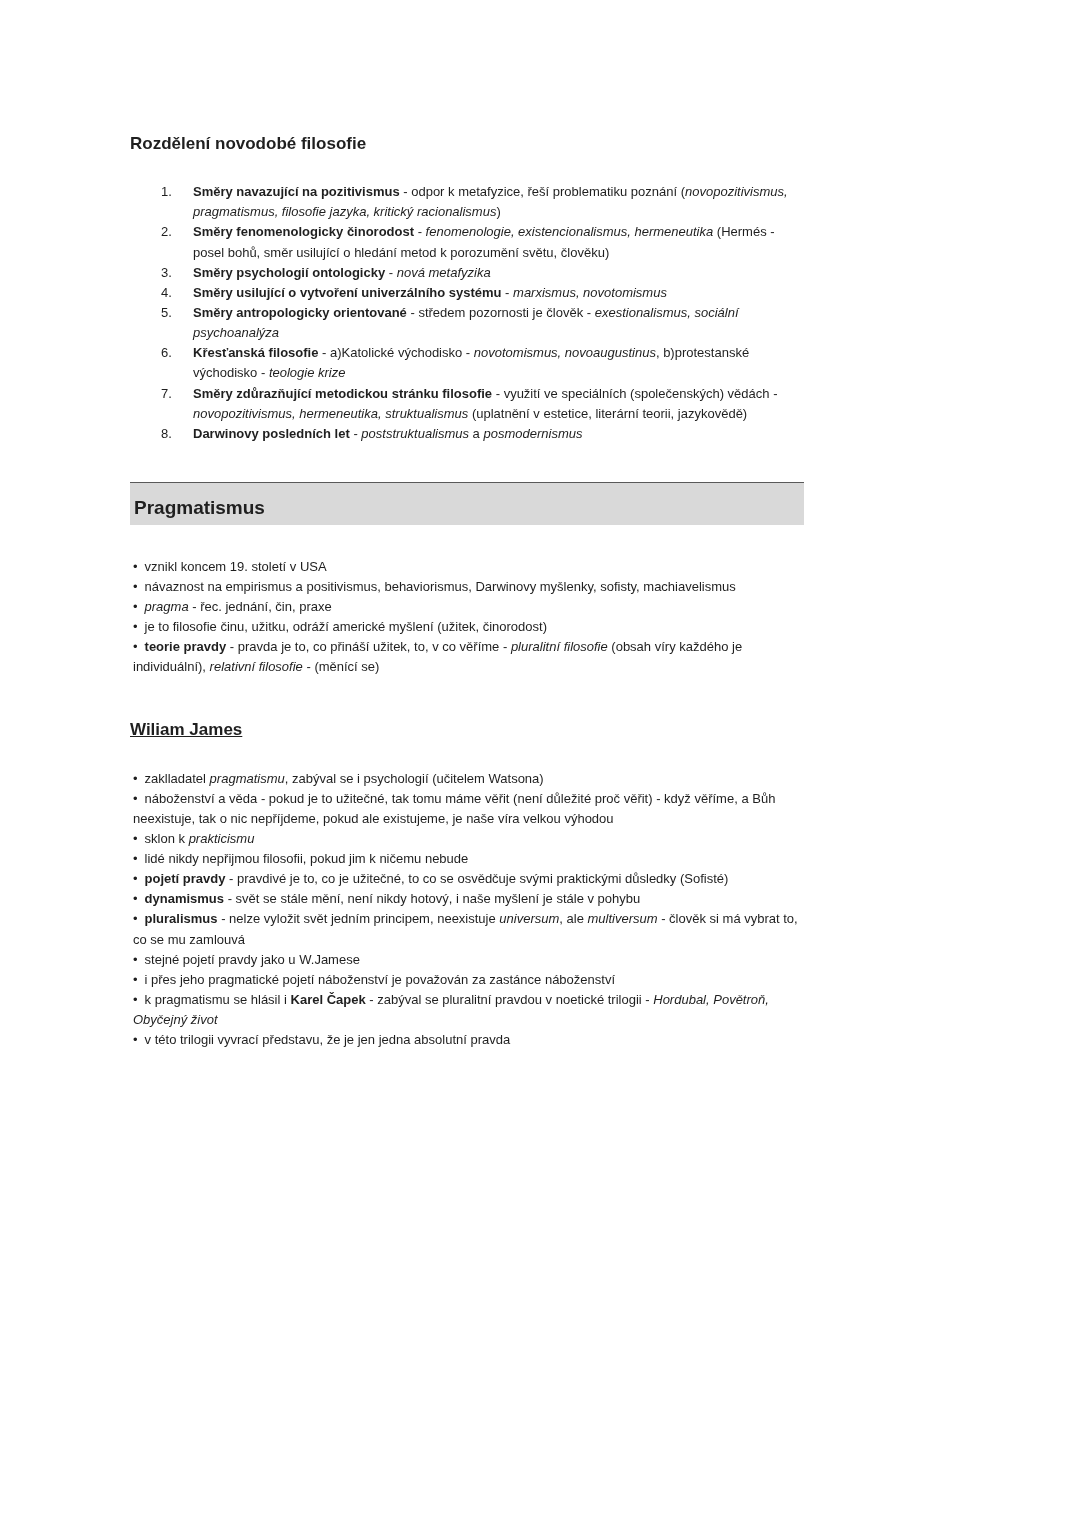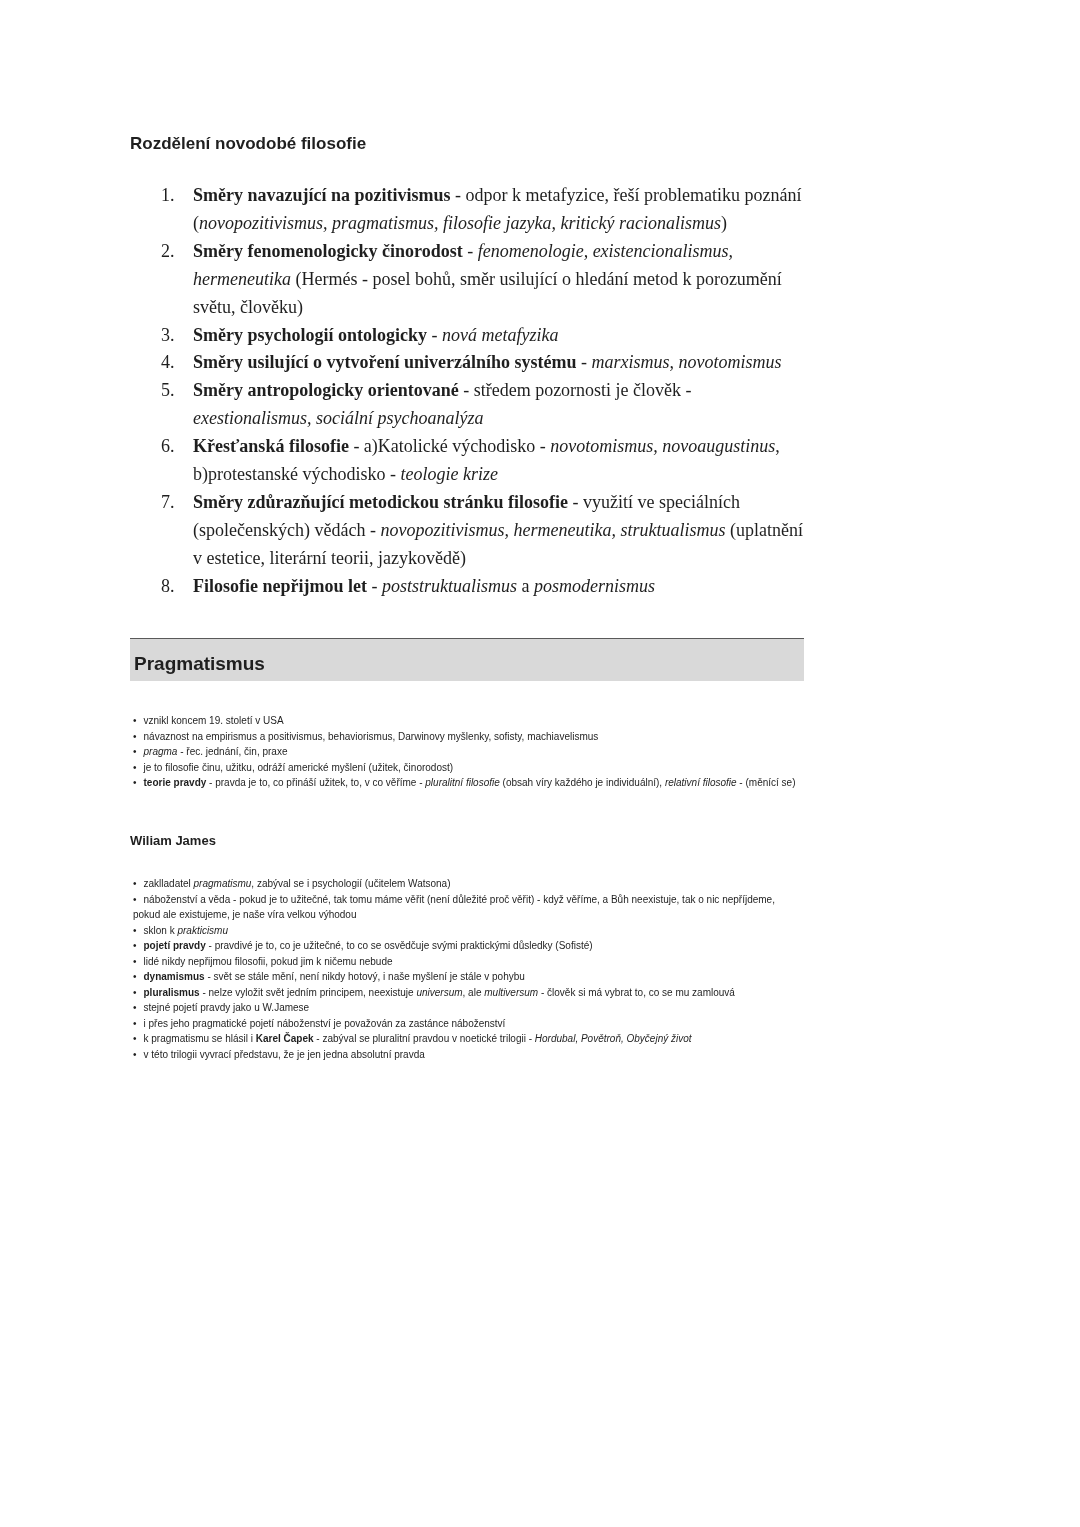--- a/index.html
+++ b/index.html
@@ -20,23 +20,22 @@
     font-size: 17px;
     font-weight: 700;
     margin: 0 0 27px 0;
     line-height: 1.3;
   }
   .numbered {
     list-style: none;
     counter-reset: n;
     margin: 0 0 38px 0;
     padding: 0;
-    font-size: 18px;
+    font-size: 13px;
     line-height: 1.55;
-    font-family: Liberation Serif, serif;
   }
   .numbered li {
     counter-increment: n;
     position: relative;
     padding-left: 63px;
   }
   .numbered li::before {
     content: counter(n) ".";
     position: absolute;
     left: 31px;
@@ -47,72 +46,73 @@
     font-size: 19px;
     font-weight: 700;
     line-height: 1.35;
     padding: 12px 8px 4px 4px;
     margin: 0 0 32px 0;
   }
   .bullets {
     list-style: none;
     margin: 0;
     padding: 0;
-    font-size: 10px;
+    font-size: 13px;
     line-height: 1.55;
   }
   .bullets li { padding-left: 3px; }
   .blt { margin-right: 7px; }
   .subheading {
-    font-size: 13px;
+    font-size: 17px;
     font-weight: 700;
     margin: 42px 0 27px 0;
     line-height: 1.3;
+    text-decoration: underline;
   }
   .b { font-weight: 700; }
   .i { font-style: italic; }
 </style>
 </head>
 <body>
 
 <div class="page">
 
   <h2 class="heading">Rozdělení novodobé filosofie</h2>
 
   <ol class="numbered">
       <li><span class="b">Směry navazující na pozitivismus</span><span> - odpor k metafyzice, řeší problematiku poznání (</span><span class="i">novopozitivismus, pragmatismus, filosofie jazyka, kritický racionalismus</span><span>)</span></li>
       <li><span class="b">Směry fenomenologicky činorodost</span><span> - </span><span class="i">fenomenologie, existencionalismus, hermeneutika</span><span> (Hermés - posel bohů, směr usilující o hledání metod k porozumění světu, člověku)</span></li>
       <li><span class="b">Směry psychologií ontologicky</span><span> - </span><span class="i">nová metafyzika</span></li>
       <li><span class="b">Směry usilující o vytvoření univerzálního systému</span><span> - </span><span class="i">marxismus, novotomismus</span></li>
       <li><span class="b">Směry antropologicky orientované</span><span> - středem pozornosti je člověk - </span><span class="i">exestionalismus, sociální psychoanalýza</span></li>
       <li><span class="b">Křesťanská filosofie</span><span> - a)Katolické východisko - </span><span class="i">novotomismus, novoaugustinus</span><span>, b)protestanské východisko - </span><span class="i">teologie krize</span></li>
       <li><span class="b">Směry zdůrazňující metodickou stránku filosofie</span><span> - využití ve speciálních (společenských) vědách - </span><span class="i">novopozitivismus, hermeneutika, struktualismus</span><span> (uplatnění v estetice, literární teorii, jazykovědě)</span></li>
-      <li><span class="b">Filosofie nepřijmou let</span><span> - </span><span class="i">poststruktualismus</span><span> a </span><span class="i">posmodernismus</span></li>
+      <li><span class="b">Darwinovy posledních let</span><span> - </span><span class="i">poststruktualismus</span><span> a </span><span class="i">posmodernismus</span></li>
     </ol>
 
   <div class="banner">
     <span>Pragmatismus</span>
   </div>
 
   <ul class="bullets">
       <li><span class="blt">•</span><span>vznikl koncem 19. století v USA</span></li>
       <li><span class="blt">•</span><span>návaznost na empirismus a positivismus, behaviorismus, Darwinovy myšlenky, sofisty, machiavelismus</span></li>
       <li><span class="blt">•</span><span class="i">pragma</span><span> - řec. jednání, čin, praxe</span></li>
       <li><span class="blt">•</span><span>je to filosofie činu, užitku, odráží americké myšlení (užitek, činorodost)</span></li>
       <li><span class="blt">•</span><span class="b">teorie pravdy</span><span> - pravda je to, co přináší užitek, to, v co věříme - </span><span class="i">pluralitní filosofie</span><span> (obsah víry každého je individuální), </span><span class="i">relativní filosofie</span><span> - (měnící se)</span></li>
     </ul>
 
   <h3 class="subheading">Wiliam James</h3>
 
   <ul class="bullets">
       <li><span class="blt">•</span><span>zaklladatel </span><span class="i">pragmatismu</span><span>, zabýval se i psychologií (učitelem Watsona)</span></li>
       <li><span class="blt">•</span><span>náboženství a věda - pokud je to užitečné, tak tomu máme věřit (není důležité proč věřit) - když věříme, a Bůh neexistuje, tak o nic nepříjdeme, pokud ale existujeme, je naše víra velkou výhodou</span></li>
       <li><span class="blt">•</span><span>sklon k </span><span class="i">prakticismu</span></li>
+      <li><span class="blt">•</span><span>lidé nikdy nepřijmou filosofii, pokud jim k ničemu nebude</span></li>
       <li><span class="blt">•</span><span class="b">pojetí pravdy</span><span> - pravdivé je to, co je užitečné, to co se osvědčuje svými praktickými důsledky (Sofisté)</span></li>
-      <li><span class="blt">•</span><span>lidé nikdy nepřijmou filosofii, pokud jim k ničemu nebude</span></li>
       <li><span class="blt">•</span><span class="b">dynamismus</span><span> - svět se stále mění, není nikdy hotový, i naše myšlení je stále v pohybu</span></li>
       <li><span class="blt">•</span><span class="b">pluralismus</span><span> - nelze vyložit svět jedním principem, neexistuje </span><span class="i">universum</span><span>, ale </span><span class="i">multiversum</span><span> - člověk si má vybrat to, co se mu zamlouvá</span></li>
     </ul>
 
 
   <ul class="bullets">
       <li><span class="blt">•</span><span>stejné pojetí pravdy jako u W.Jamese</span></li>
       <li><span class="blt">•</span><span>i přes jeho pragmatické pojetí náboženství je považován za zastánce náboženství</span></li>
       <li><span class="blt">•</span><span>k pragmatismu se hlásil i </span><span class="b">Karel Čapek</span><span> - zabýval se pluralitní pravdou v noetické trilogii - </span><span class="i">Hordubal, Povětroň, Obyčejný život</span></li>
       <li><span class="blt">•</span><span>v této trilogii vyvrací představu, že je jen jedna absolutní pravda</span></li>

